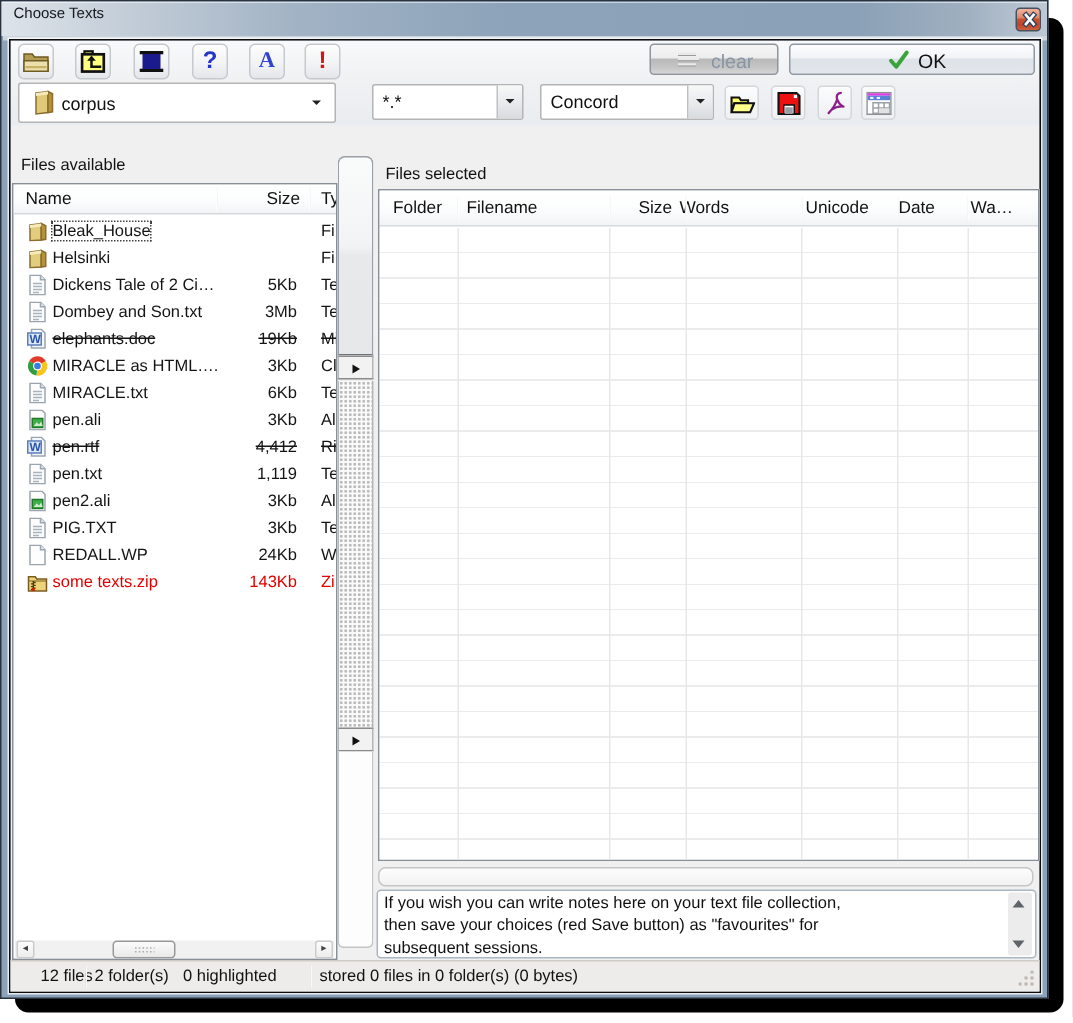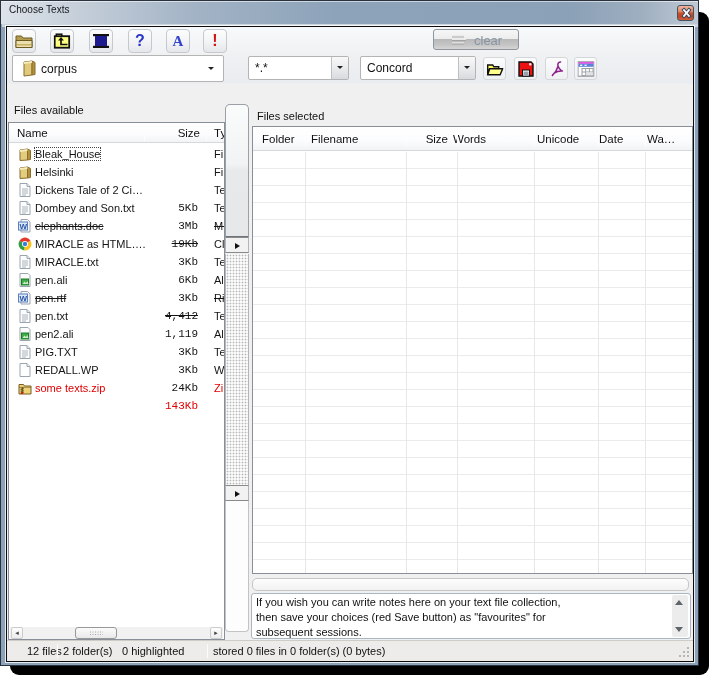--- a/index.html
+++ b/index.html
@@ -25,21 +25,21 @@
 .ibtn svg{position:absolute;left:50%;top:50%;transform:translate(-50%,-50%);}
 
 #lbl-avail{position:absolute;left:7px;top:77px;font-size:11px;color:#111;}
 #lbl-sel{position:absolute;left:250px;top:83px;font-size:11px;color:#111;}
 #leftlist{position:absolute;left:1px;top:95px;width:217px;height:518px;border:1px solid #888f98;background:#fff;overflow:hidden;}
 .lvhead{position:absolute;left:0;top:0;width:100%;height:20px;background:linear-gradient(#ffffff,#fbfcfd 60%,#f2f4f6);border-bottom:1px solid #d5d9dd;font-size:11.5px;color:#111;}
 .hsep{position:absolute;top:2px;width:1px;height:16px;background:#dde1e5;border-right:1px solid #fdfdfd;}
 .row{position:absolute;left:0;width:215px;height:18px;font-size:11px;color:#141414;}
 .row .ic{position:absolute;left:9px;top:2px;width:14px;height:14px;}
 .row .nm{position:absolute;left:26px;top:3px;white-space:nowrap;}
-.row .sz{position:absolute;right:26px;top:21px;text-align:right;font-family:Liberation Mono, monospace;}
+.row .sz{position:absolute;right:26px;top:3px;text-align:right;}
 .row .tp{position:absolute;left:205px;top:3px;white-space:nowrap;}
 
 #mthumb{position:absolute;left:218px;top:77px;width:24px;height:133px;border:1px solid #9aa0a6;border-bottom-color:#6e747a;border-radius:5px 5px 1px 1px;background:linear-gradient(#fafbfb 0%,#f2f3f4 45%,#e8e9ea 50%,#e6e7e8 100%);}
 .mbtn{position:absolute;left:218px;width:24px;height:16px;background:#f2f2f2;border-top:1px solid #8a8a8a;border-bottom:1px solid #8a8a8a;border-left:1px solid #b5b5b5;border-right:1px solid #b5b5b5;}
 .mbtn .rarr{position:absolute;left:9px;top:4.5px;width:0;height:0;border-top:3.5px solid transparent;border-bottom:3.5px solid transparent;border-left:5.5px solid #111;}
 #mdots{position:absolute;left:218px;top:227px;width:24px;height:231px;border-left:1px solid #b5b5b5;border-right:1px solid #b5b5b5;background-color:#fbfbfb;background-image:radial-gradient(circle at 1.5px 1.5px,#b9b9b9 0.8px,transparent 1.1px);background-size:3px 3px;}
 #mblank{position:absolute;left:218px;top:474px;width:24px;height:131px;border:1px solid #c3c3c3;border-top:none;border-radius:0 0 4px 4px;background:#fdfdfd;}
 
 #grid{position:absolute;left:245px;top:99px;width:441px;height:448px;border:1px solid #888f98;background:#fff;overflow:hidden;}
 #gridhead{position:absolute;left:0;top:0;width:100%;height:24px;background:linear-gradient(#ffffff,#fbfcfd 60%,#f1f3f5);border-bottom:1px solid #d5d9dd;font-size:11.5px;color:#111;}
@@ -106,20 +106,26 @@
       </div>
   <div class="tbtn" style="left:196px;">
         <span class="glyph" style="color:#d21616;font-size:16px;">!</span>
       </div>
   <div id="clearbtn">
         <svg style="position:absolute;left:17px;top:4px;" width="16" height="12" viewBox="0 0 16 12">
           <path d="M1,2 h12 M1,5.5 h14 M1,9 h12" stroke="#e9e9e9" stroke-width="1.6"></path>
           <path d="M1,3 h12 M1,6.5 h14 M1,10 h12" stroke="#9b9b9b" stroke-width="0.8"></path>
         </svg>
         <span style="position:absolute;left:40px;top:3px;">clear</span>
+      </div>
+  <div id="okbtn">
+        <svg style="position:absolute;left:65px;top:3px;" width="15" height="14" viewBox="0 0 15 14">
+          <path d="M2,7.5 L5.5,11.5 L12.5,2" fill="none" stroke="#3ba33b" stroke-width="2.6" stroke-linecap="round" stroke-linejoin="round"></path>
+        </svg>
+        <span style="position:absolute;left:85px;top:3px;">OK</span>
       </div>
 
   <div class="combo" style="left:5px;width:212px;height:27px;top:28px;">
     <svg style="position:absolute;left:9px;top:4px;" width="15" height="17" viewBox="0 0 15 17">
           <path d="M2,2 L10,1 V15 L2,16 Z" fill="#e0ca7a" stroke="#8a6d2f"></path>
           <path d="M10,1 L13,2.5 V14.5 L10,15 Z" fill="#b3923a" stroke="#8a6d2f"></path>
           <path d="M2,2 L10,1 L10,3 L2,4 Z" fill="#f6ebbb"></path>
         </svg>
     <span style="position:absolute;left:28px;top:6px;">corpus</span>
     <div class="darr" style="right:9px;top:11px;"></div>

